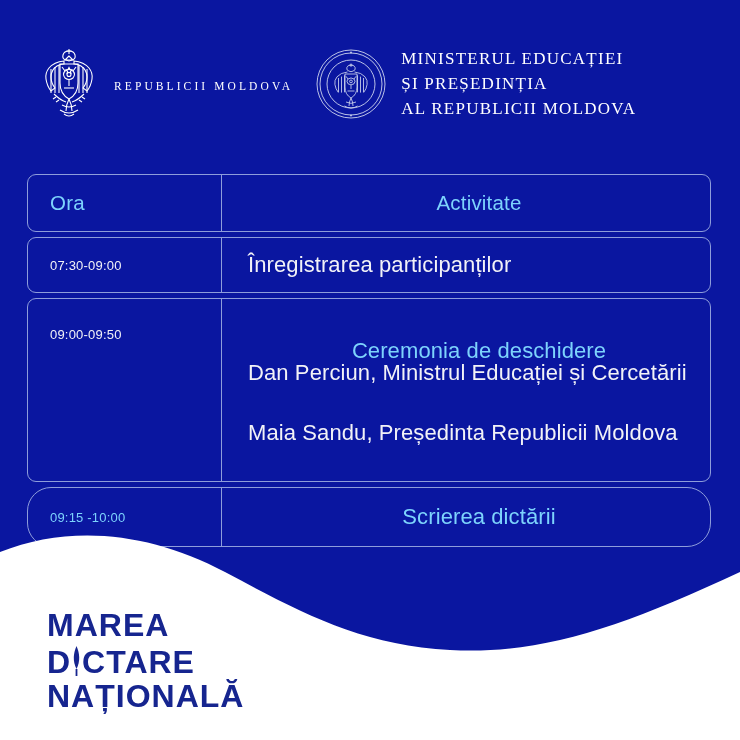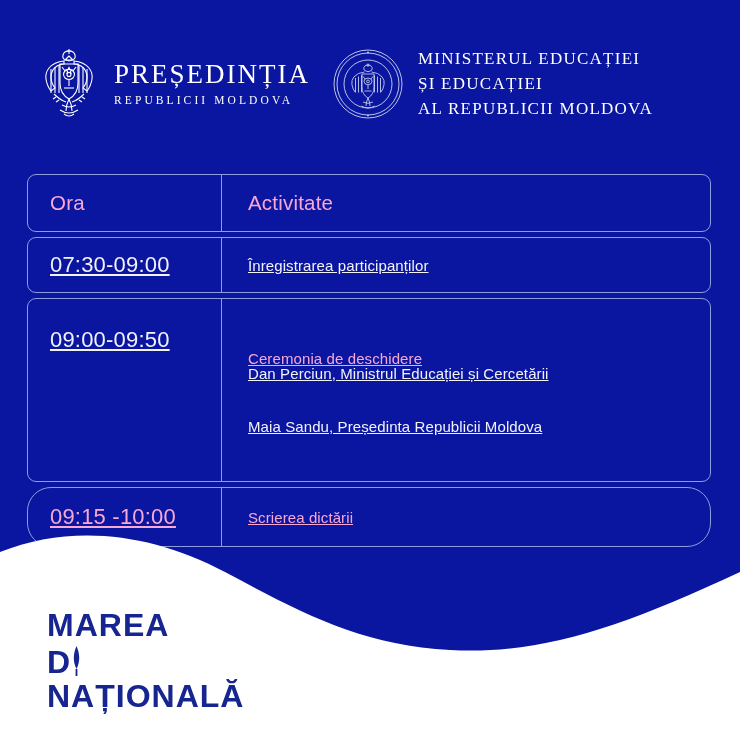--- a/index.html
+++ b/index.html
@@ -116,26 +116,26 @@
     display: flex;
     flex-direction: column;
     justify-content: center;
   }
 
   .row-header { height: 58px; }
   .row-one    { height: 56px; }
   .row-two    { height: 184px; }
   .row-three  { height: 60px; border-radius: 24px; }
 
-  .txt-accent { color: #f9a8d4; }
+  .txt-accent { color: #7dd3fc; text-align: center; }
   .txt-white  { color: #f2f2f7; }
 
   .f-head { font-size: 20.5px; letter-spacing: 0.2px; }
-  .f-time { font-size: 22px; letter-spacing: 0.2px; text-decoration: underline; }
-  .f-act  { font-size: 15px; letter-spacing: 0.1px; text-decoration: underline; }
+  .f-time { font-size: 13px; letter-spacing: 0.2px; }
+  .f-act  { font-size: 22px; letter-spacing: 0.1px; }
 
   .row-two .cell-act { padding-top: 4px; }
   .row-two .line { line-height: 1; }
   .row-two .line-1 { }
   .row-two .line-2 { margin-bottom: 38px; }
   .row-two .cell-time { align-items: flex-start; padding-top: 28px; }
 
   
   .wave {
     position: absolute;
@@ -199,21 +199,20 @@
           <path d="M31 52 q-3 6 -3 12 M31 52 q3 6 3 12"></path>
           <path d="M24 58 q7 4 14 0"></path>
           <path d="M22 63 q9 6 18 0"></path>
           <path d="M26 67 q5 4 10 0"></path>
 
           <path d="M16 47 q6 6 12 8 M46 47 q-6 6 -12 8"></path>
           <path d="M18 50 l-3 2 M21 53 l-3 2 M44 50 l3 2 M41 53 l3 2"></path>
         </g>
       </svg>
       <div class="presidency-text">
-        <div class="presidency-title">PREȘEDINȚIA</div>
         <div class="presidency-sub">REPUBLICII MOLDOVA</div>
       </div>
     </div>
 
     <div class="logo-block logo-ministry">
       <svg class="seal" viewBox="0 0 72 72">
         <g fill="none" stroke="#cdd4ee" stroke-width="0.9">
           <circle cx="36" cy="36" r="34"></circle>
           <circle cx="36" cy="36" r="31"></circle>
           <circle cx="36" cy="36" r="24"></circle>
@@ -238,21 +237,21 @@
           <path d="M33 31 l-2 -2.7 M39 31 l2 -2.7"></path>
           <circle cx="36" cy="33.4" r="1.4"></circle>
           <path d="M36 37 v4 M32.5 43 h7"></path>
           <path d="M36 50 q-2 4 -2 8 M36 50 q2 4 2 8"></path>
           <path d="M31 54 q5 2.7 10 0"></path>
           <path d="M29.5 58 q6.5 4 13 0"></path>
         </g>
       </svg>
       <div class="ministry-text">
         <div>MINISTERUL EDUCAȚIEI</div>
-        <div>ȘI EDUCAȚIEI</div>
+        <div>ȘI PREȘEDINȚIA</div>
         <div>AL REPUBLICII MOLDOVA</div>
       </div>
     </div>
 
   </div>
 
   <div class="table">
 
     <div class="row row-header">
       <div class="divider"></div>
@@ -303,17 +302,18 @@
   </svg>
 
   <div class="brand">
     <div class="brand-line">MAREA</div>
     <div class="brand-line">
       <span>D</span>
       <svg class="nib" viewBox="0 0 9 30">
         <path d="M4.5 0 C 7.6 7, 8.6 15, 4.5 23 C 0.4 15, 1.4 7, 4.5 0 Z" fill="#16258f"></path>
         <rect x="3.6" y="23" width="1.8" height="7" fill="#16258f"></rect>
       </svg>
+      <span>CTARE</span>
     </div>
     <div class="brand-line">NAȚIONALĂ</div>
   </div>
 
 </div>
 
 </body></html>

